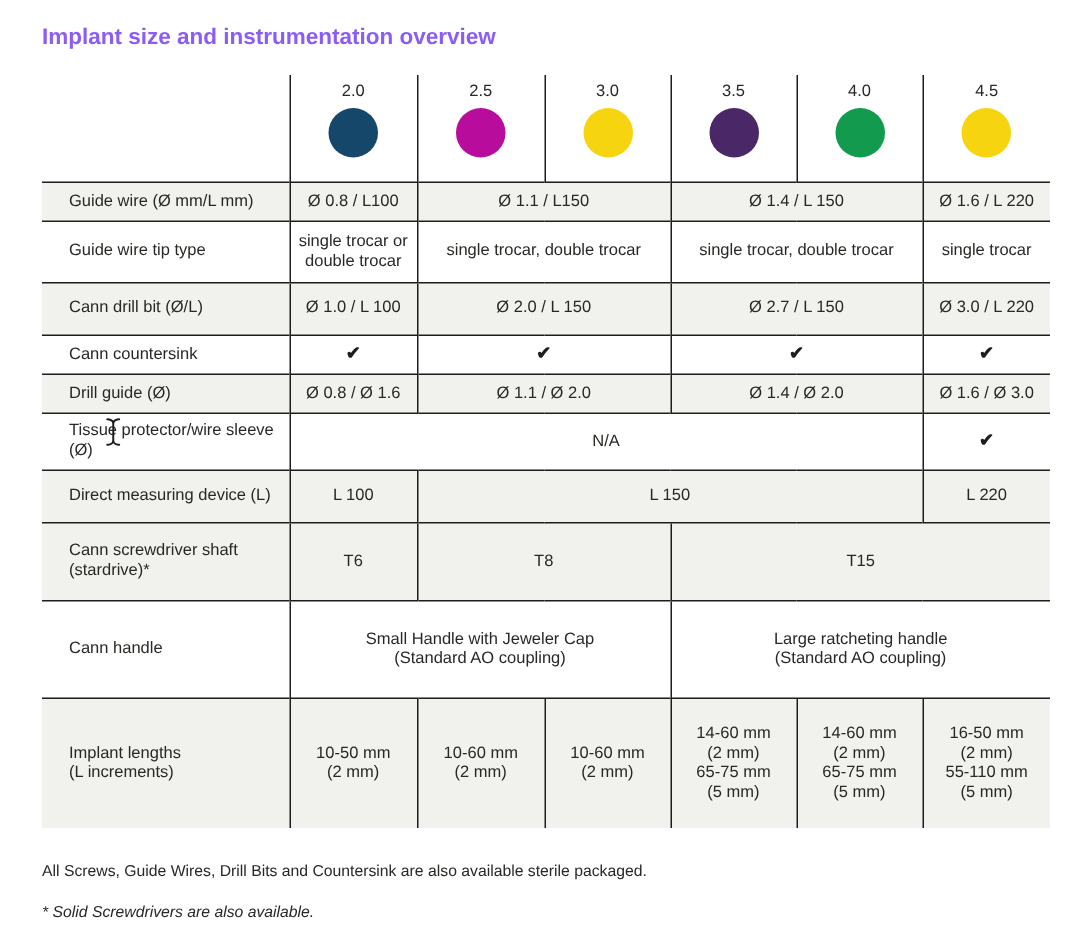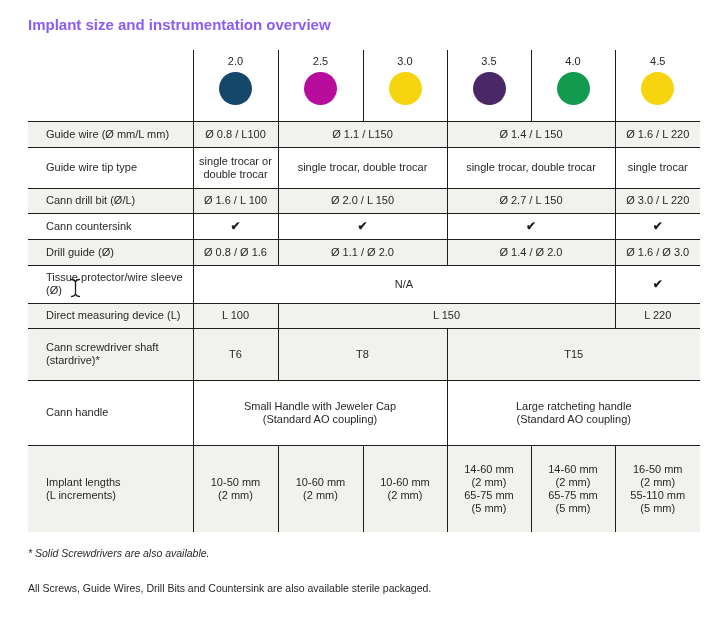--- a/index.html
+++ b/index.html
@@ -14,21 +14,21 @@
   tr.hdr td.head{border-left:1px solid #1d1d1b;text-align:center;vertical-align:top;}
   .size-label{margin-top:5px;font-size:11px;color:#2a2825;}
   .circle{width:33px;height:33px;border-radius:50%;margin:4px auto 0 auto;}
   
   tr.row td{border-top:1px solid #1d1d1b;}
   tr.row td.d{border-left:1px solid #1d1d1b;text-align:center;white-space:pre-line;}
   tr.row td.lbl{text-align:left;padding-left:18px;padding-right:6px;white-space:pre-line;}
   tr.shaded td{background:#f1f1ee;}
   .check-icon{font-size:12px;font-weight:bold;color:#1d1d1b;}
   
-  tr.h26{height:26px;} tr.h41{height:41px;} tr.h25{height:25px;}
+  tr.h26{height:26px;} tr.h41{height:41px;} tr.h25{height:35px;}
   tr.h38{height:38px;} tr.h40{height:52px;} tr.h65{height:65px;} tr.h87{height:87px;}
   .footnote{margin:23px 0 0 28px;font-size:10.5px;color:#2a2825;}
   .footnote.em{margin-top:15px;font-style:italic;}
   .cursor{position:absolute;left:70px;top:278px;width:11px;height:20px;}
 </style>
 </head>
 <body>
 
 <div class="page">
 
@@ -86,21 +86,21 @@
       <td class="lbl">Guide wire tip type</td>
       <td class="d">single trocar or
 double trocar</td>
       <td class="d" colspan="2">single trocar, double trocar</td>
       <td class="d" colspan="2">single trocar, double trocar</td>
       <td class="d">single trocar</td>
     </tr>
 
     <tr class="row shaded h25">
       <td class="lbl">Cann drill bit (Ø/L)</td>
-      <td class="d">Ø 1.6 / L 100</td>
+      <td class="d">Ø 1.0 / L 100</td>
       <td class="d" colspan="2">Ø 2.0 / L 150</td>
       <td class="d" colspan="2">Ø 2.7 / L 150</td>
       <td class="d">Ø 3.0 / L 220</td>
     </tr>
 
     <tr class="row h26">
       <td class="lbl">Cann countersink</td>
       <td class="d"><span class="check-icon">✔</span></td>
       <td class="d" colspan="2"><span class="check-icon">✔</span></td>
       <td class="d" colspan="2"><span class="check-icon">✔</span></td>
@@ -164,22 +164,22 @@
 65-75 mm
 (5 mm)</td>
       <td class="d">16-50 mm
 (2 mm)
 55-110 mm
 (5 mm)</td>
     </tr>
   </tbody>
     </table>
 
+  <div class="footnote">All Screws, Guide Wires, Drill Bits and Countersink are also available sterile packaged.</div>
   <div class="footnote em">* Solid Screwdrivers are also available.</div>
-  <div class="footnote">All Screws, Guide Wires, Drill Bits and Countersink are also available sterile packaged.</div>
 
   <svg class="cursor" viewBox="0 0 11 20" xmlns="http://www.w3.org/2000/svg">
     <g fill="none" stroke="#1d1d1b" stroke-width="1.3" stroke-linecap="round">
       <path d="M1.5 1.5 C3.5 1.5 4.8 2.2 5.5 3.6"></path>
       <path d="M9.5 1.5 C7.5 1.5 6.2 2.2 5.5 3.6"></path>
       <path d="M5.5 3.6 L5.5 16.4"></path>
       <path d="M1.5 18.5 C3.5 18.5 4.8 17.8 5.5 16.4"></path>
       <path d="M9.5 18.5 C7.5 18.5 6.2 17.8 5.5 16.4"></path>
     </g>
   </svg>

